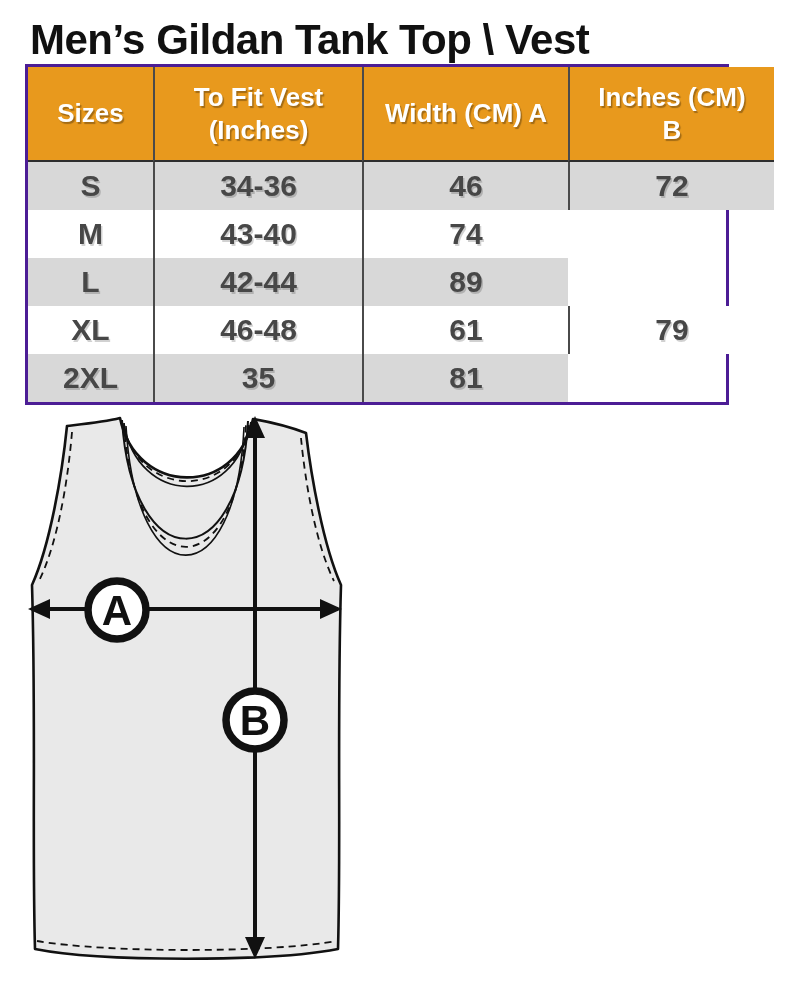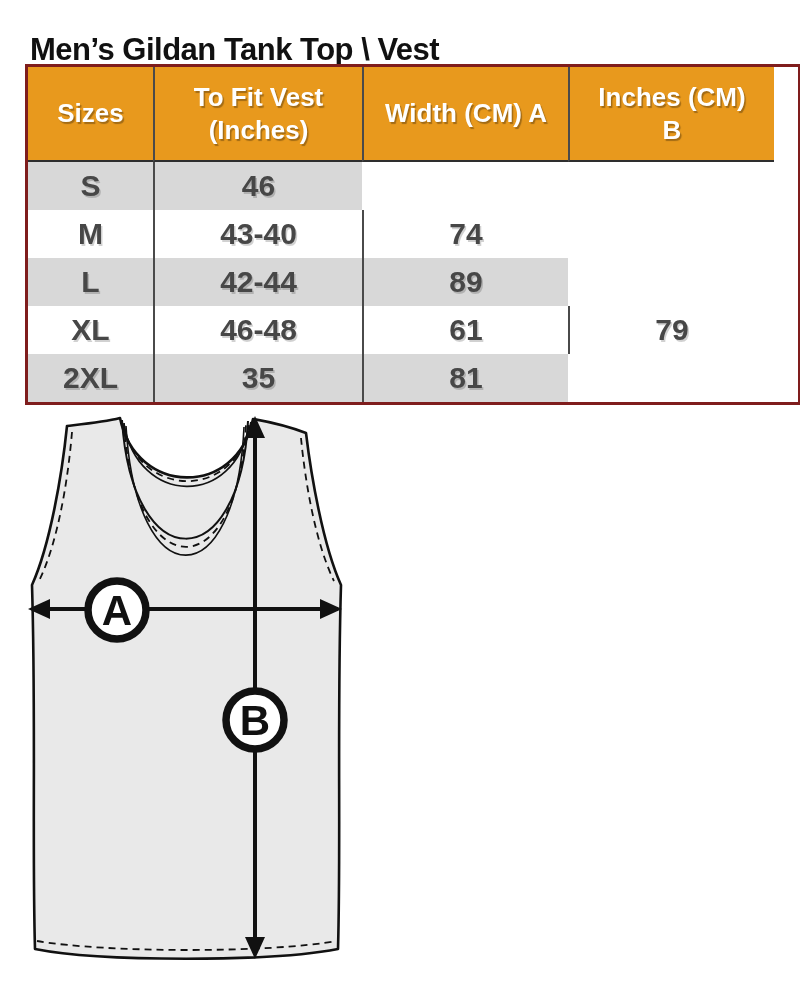--- a/index.html
+++ b/index.html
@@ -2,26 +2,26 @@
 <html><head>
 <meta charset="utf-8">
 <style>
   * { margin:0; padding:0; box-sizing:border-box; }
   html,body { background:#ffffff; }
   .page {
     position:relative; width:800px; height:985px; background:#ffffff;
     font-family:"Liberation Sans", sans-serif; overflow:hidden;
   }
   .title {
-    position:absolute; left:30px; top:32px;
-    font-size:31px; font-weight:bold; color:#111111; letter-spacing:-0.5px;
+    position:absolute; left:30px; top:16px;
+    font-size:42px; font-weight:bold; color:#111111; letter-spacing:-0.5px;
   }
   .size-table {
-    position:absolute; left:25px; top:64px; width:776px;
-    border:3px solid #7f1d1d; background:#ffffff;
+    position:absolute; left:25px; top:64px; width:704px;
+    border:3px solid #4c1d95; background:#ffffff;
   }
   .trow { display:grid; grid-template-columns:125px 209px 206px 206px; }
   .cell {
     display:flex; flex-direction:column; align-items:center; justify-content:center;
     text-align:center;
   }
   .cell + .cell { border-left:2px solid #4a4a4a; }
   .thead .cell {
     height:95px; background:#e8991d; color:#ffffff;
     font-size:26px; font-weight:bold; line-height:1.25;
@@ -60,21 +60,23 @@
       </div>
       <div class="cell">
         <div>Inches  (CM)</div>
         <div>B</div>
       </div>
     </div>
 
     <div class="tbody">
       <div class="trow row-gray">
         <div class="cell">S</div>
+        <div class="cell">34-36</div>
         <div class="cell">46</div>
+        <div class="cell">72</div>
       </div>
       <div class="trow row-white">
         <div class="cell">M</div>
         <div class="cell">43-40</div>
         <div class="cell">74</div>
       </div>
       <div class="trow row-gray">
         <div class="cell">L</div>
         <div class="cell">42-44</div>
         <div class="cell">89</div>

